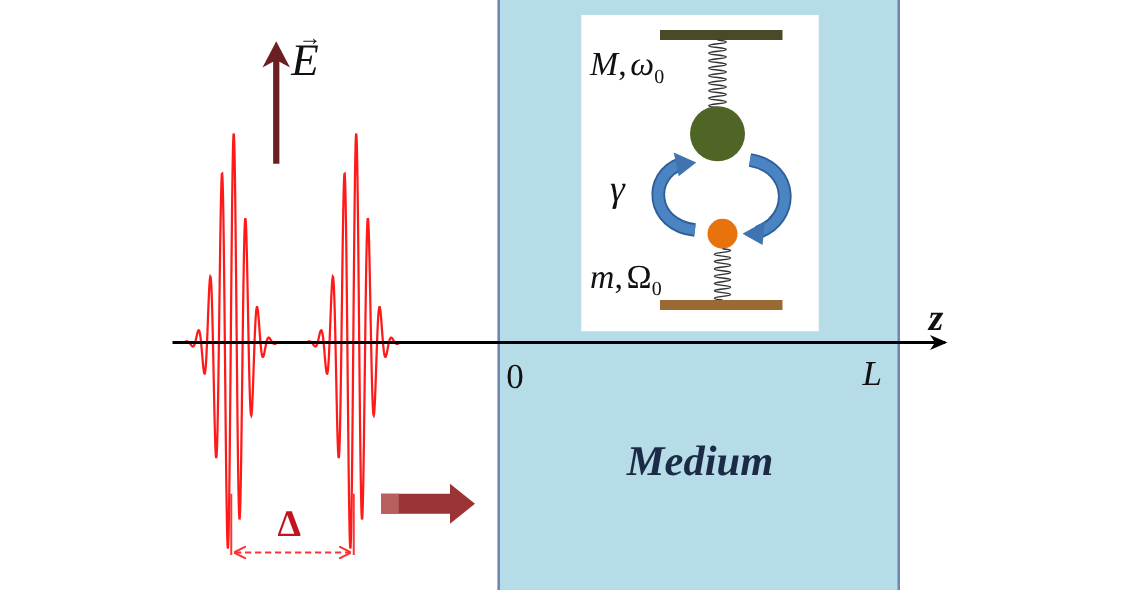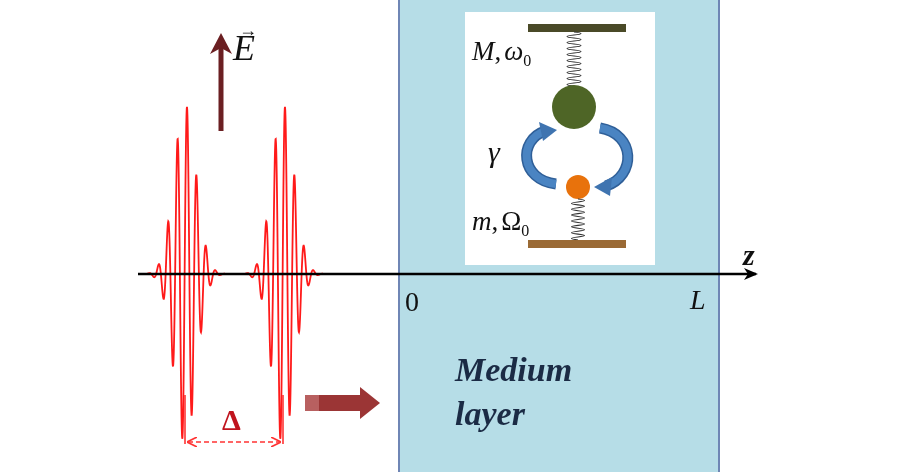--- a/index.html
+++ b/index.html
@@ -3,21 +3,21 @@
   <meta charset="utf-8">
   <style>
     html, body { margin: 0; padding: 0; background: #ffffff; }
     body { width: 900px; height: 472px; position: relative; overflow: hidden; }
     #stage { position: absolute; left: 0; top: 0; width: 900px; height: 472px; }
     .serif-it { font-family: "Liberation Serif", "DejaVu Serif", serif; font-style: italic; }
     .serif { font-family: "Liberation Serif", "DejaVu Serif", serif; }
     .lbl { position: absolute; white-space: nowrap; }
     #medium { position: absolute; left: 398px; top: 0; width: 322px; height: 472px; background: #b6dde7; border-left: 2px solid #6f86b5; border-right: 2px solid #6f86b5; box-sizing: border-box; }
     #inset { position: absolute; left: 465px; top: 12px; width: 190px; height: 253px; background: #ffffff; }
-    #medium-label { position: absolute; left: 455px; top: 348px; width: 210px; text-align: left; font-family: "Liberation Serif", "DejaVu Serif", serif; font-style: italic; font-weight: bold; font-size: 34px; line-height: 44px; color: #1b2b45; }
+    #medium-label { position: absolute; left: 455px; top: 348px; width: 210px; text-align: center; font-family: "Liberation Serif", "DejaVu Serif", serif; font-style: italic; font-weight: bold; font-size: 34px; line-height: 44px; color: #1b2b45; }
   </style>
 </head>
 <body>
 
 <div id="stage">
 
   <div id="medium"></div>
 
   <div id="inset"></div>
 
@@ -81,21 +81,20 @@
   </div>
 
   <div class="lbl serif-it" style="left:743px;top:238px;font-size:30px;font-weight:bold;color:#111;">z</div>
   <div class="lbl serif" style="left:405px;top:286px;font-size:28px;color:#111;">0</div>
   <div class="lbl serif-it" style="left:690px;top:284px;font-size:28px;color:#111;">L</div>
 
   <div class="lbl serif" style="left:222px;top:403px;font-size:30px;font-weight:bold;color:#c0141e;">Δ</div>
 
   <div id="medium-label">
     <div>Medium</div>
-    <div>layer</div>
   </div>
 
   <div class="lbl serif-it" style="left:472px;top:36px;font-size:27px;line-height:30px;color:#111;">
     <span>M</span><span style="font-style:normal;margin-right:3px;">,</span><span>ω</span><sub style="font-style:normal;font-size:16px;">0</sub>
   </div>
   <div class="lbl serif-it" style="left:488px;top:135px;font-size:30px;color:#111;">γ</div>
   <div class="lbl serif-it" style="left:472px;top:206px;font-size:27px;line-height:30px;color:#111;">
     <span>m</span><span style="font-style:normal;margin-right:3px;">,</span><span style="font-style:normal;">Ω</span><sub style="font-style:normal;font-size:16px;">0</sub>
   </div>
 </div>

